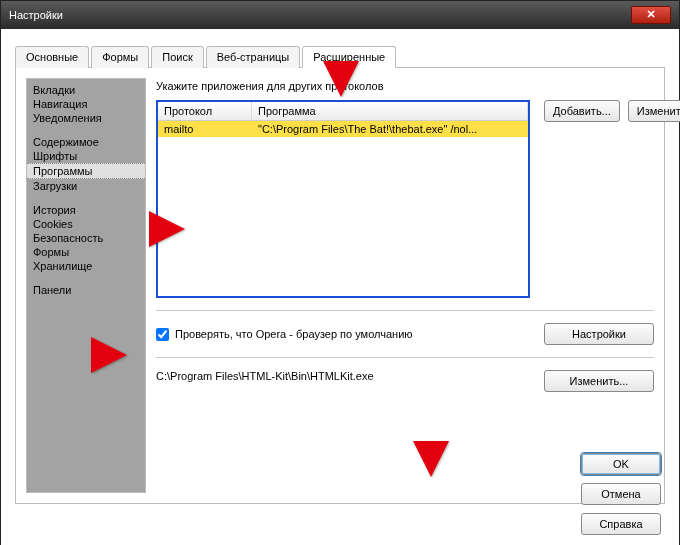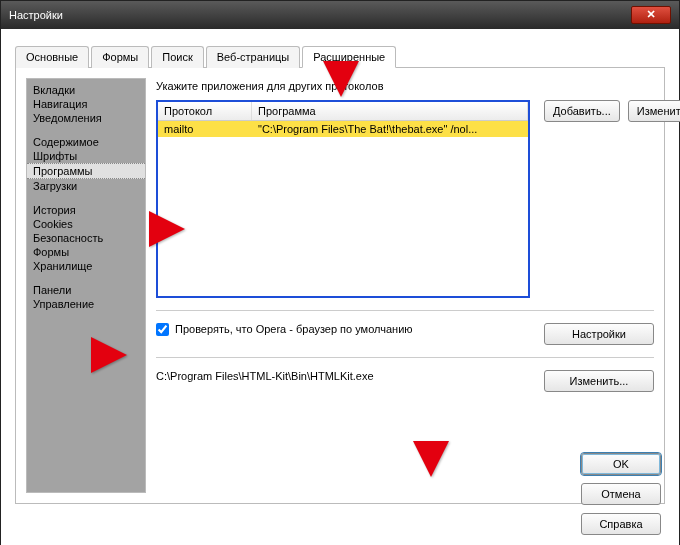--- a/index.html
+++ b/index.html
@@ -26,21 +26,21 @@
 .th { padding: 3px 6px; border-right: 1px solid #ddd; }
 .th1 { width: 94px; }
 .th2 { flex: 1; }
 .trow { display: flex; background: #fde047; }
 .td { padding: 2px 6px; white-space: nowrap; overflow: hidden; }
 .td1 { width: 94px; }
 .td2 { flex: 1; }
 .btncol { width: 110px; margin-left: 14px; display: flex; flex-direction: row; gap: 8px; }
 .btn { height: 22px; border: 1px solid #888; background: linear-gradient(#fdfdfd, #e6e6e6); border-radius: 3px; cursor: pointer; text-align: center; line-height: 20px; padding: 0 8px; }
 .hr { border: none; border-top: 1px solid #ccc; margin: 12px 0; }
-.checkrow { display: flex; align-items: flex-start; }
+.checkrow { display: flex; align-items: center; }
 .checkrow input { margin-right: 6px; }
 .checkrow .spacer { flex: 1; }
 .src-label { margin: 10px 0 8px 0; }
 .src-row { display: flex; align-items: flex-start; }
 .src-path { flex: 1; }
 .bottom-btns { position: absolute; right: 18px; bottom: 11px; display: flex; gap: 8px; flex-direction: column; }
 .bottom-btns .btn { width: 80px; }
 .btn.default { outline: 1px solid #3c7fb1; box-shadow: 0 0 0 1px #7fb8da inset; }
 .arrow { position: absolute; width: 0; height: 0; pointer-events: none; }
 .arrow-right { border-top: 18px solid transparent; border-bottom: 18px solid transparent; border-left: 36px solid #e3000f; filter: drop-shadow(1px 1px 1px rgba(0,0,0,.3)); }
@@ -80,21 +80,20 @@
         <div class="side-item selected">Программы</div>
         <div class="side-item">Загрузки</div>
         <div class="side-sep"></div>
         <div class="side-item">История</div>
         <div class="side-item">Cookies</div>
         <div class="side-item">Безопасность</div>
         <div class="side-item">Формы</div>
         <div class="side-item">Хранилище</div>
         <div class="side-sep"></div>
         <div class="side-item">Панели</div>
-        <div class="side-item">Управление</div>
       </div>
 
       <div class="main">
         <div class="heading">Укажите приложения для других протоколов</div>
 
         <div class="row">
           <div class="table-area">
             <div class="table">
               <div class="thead">
                 <div class="th th1">Протокол</div>

